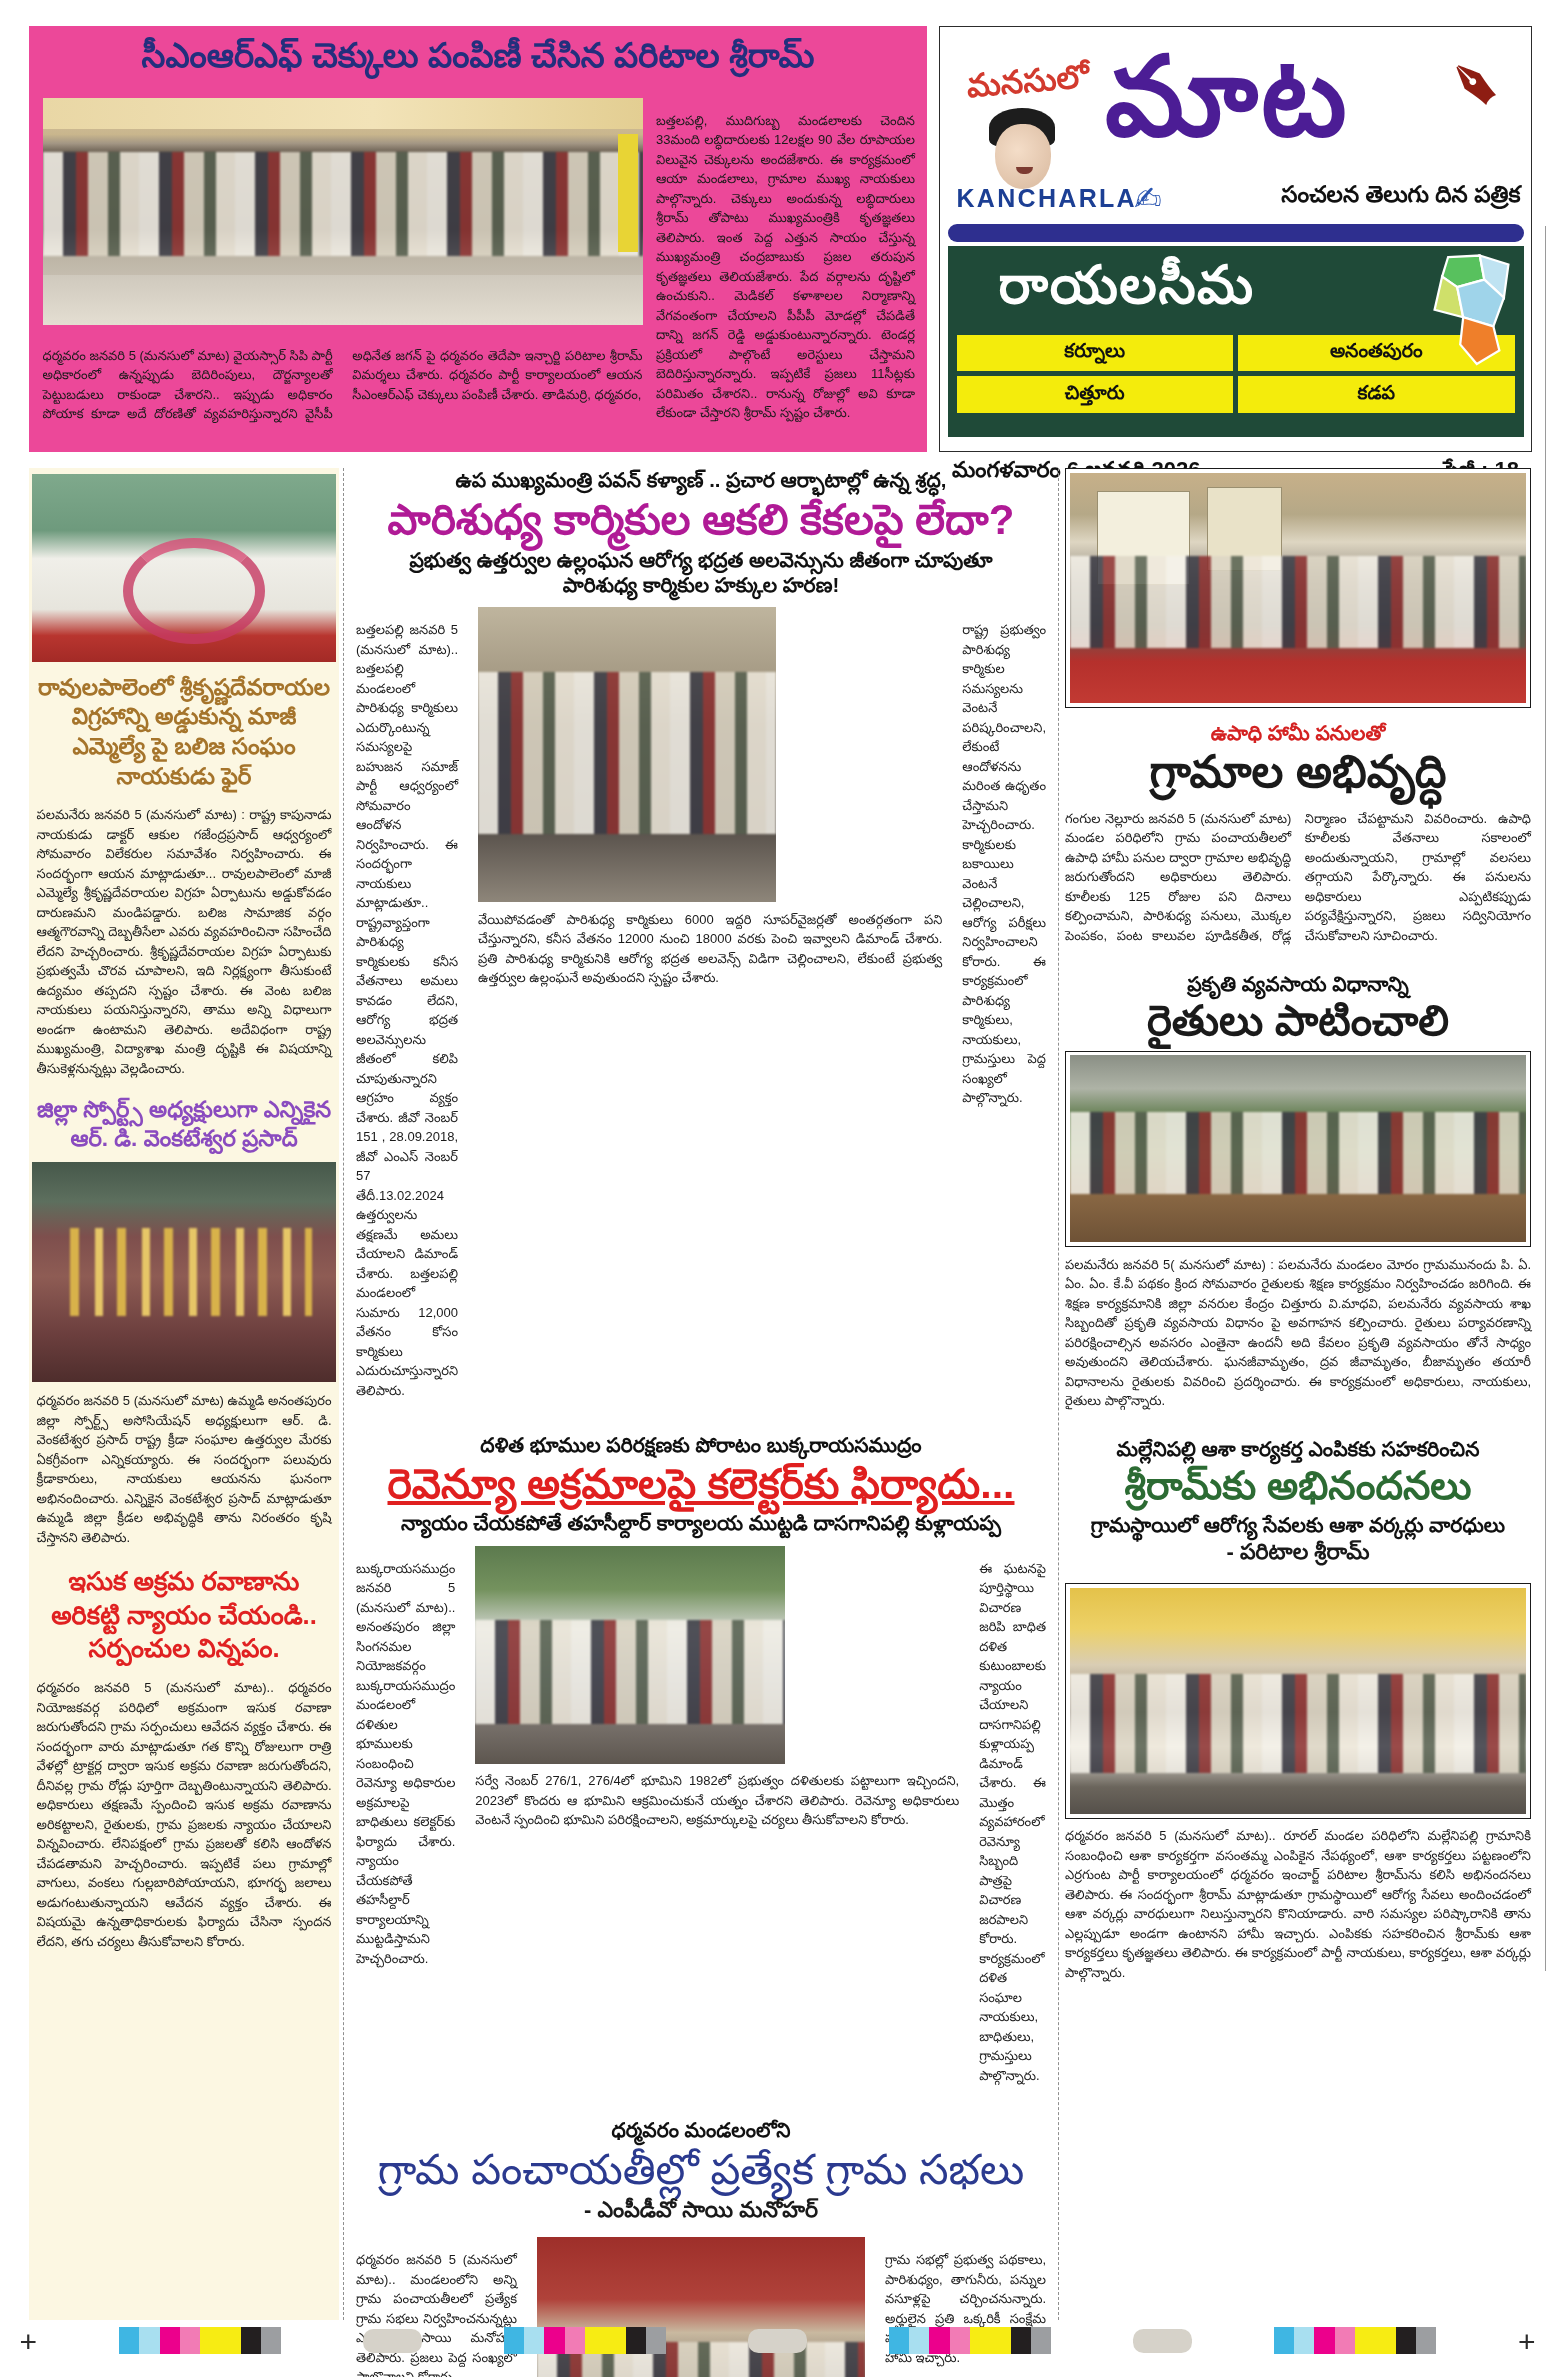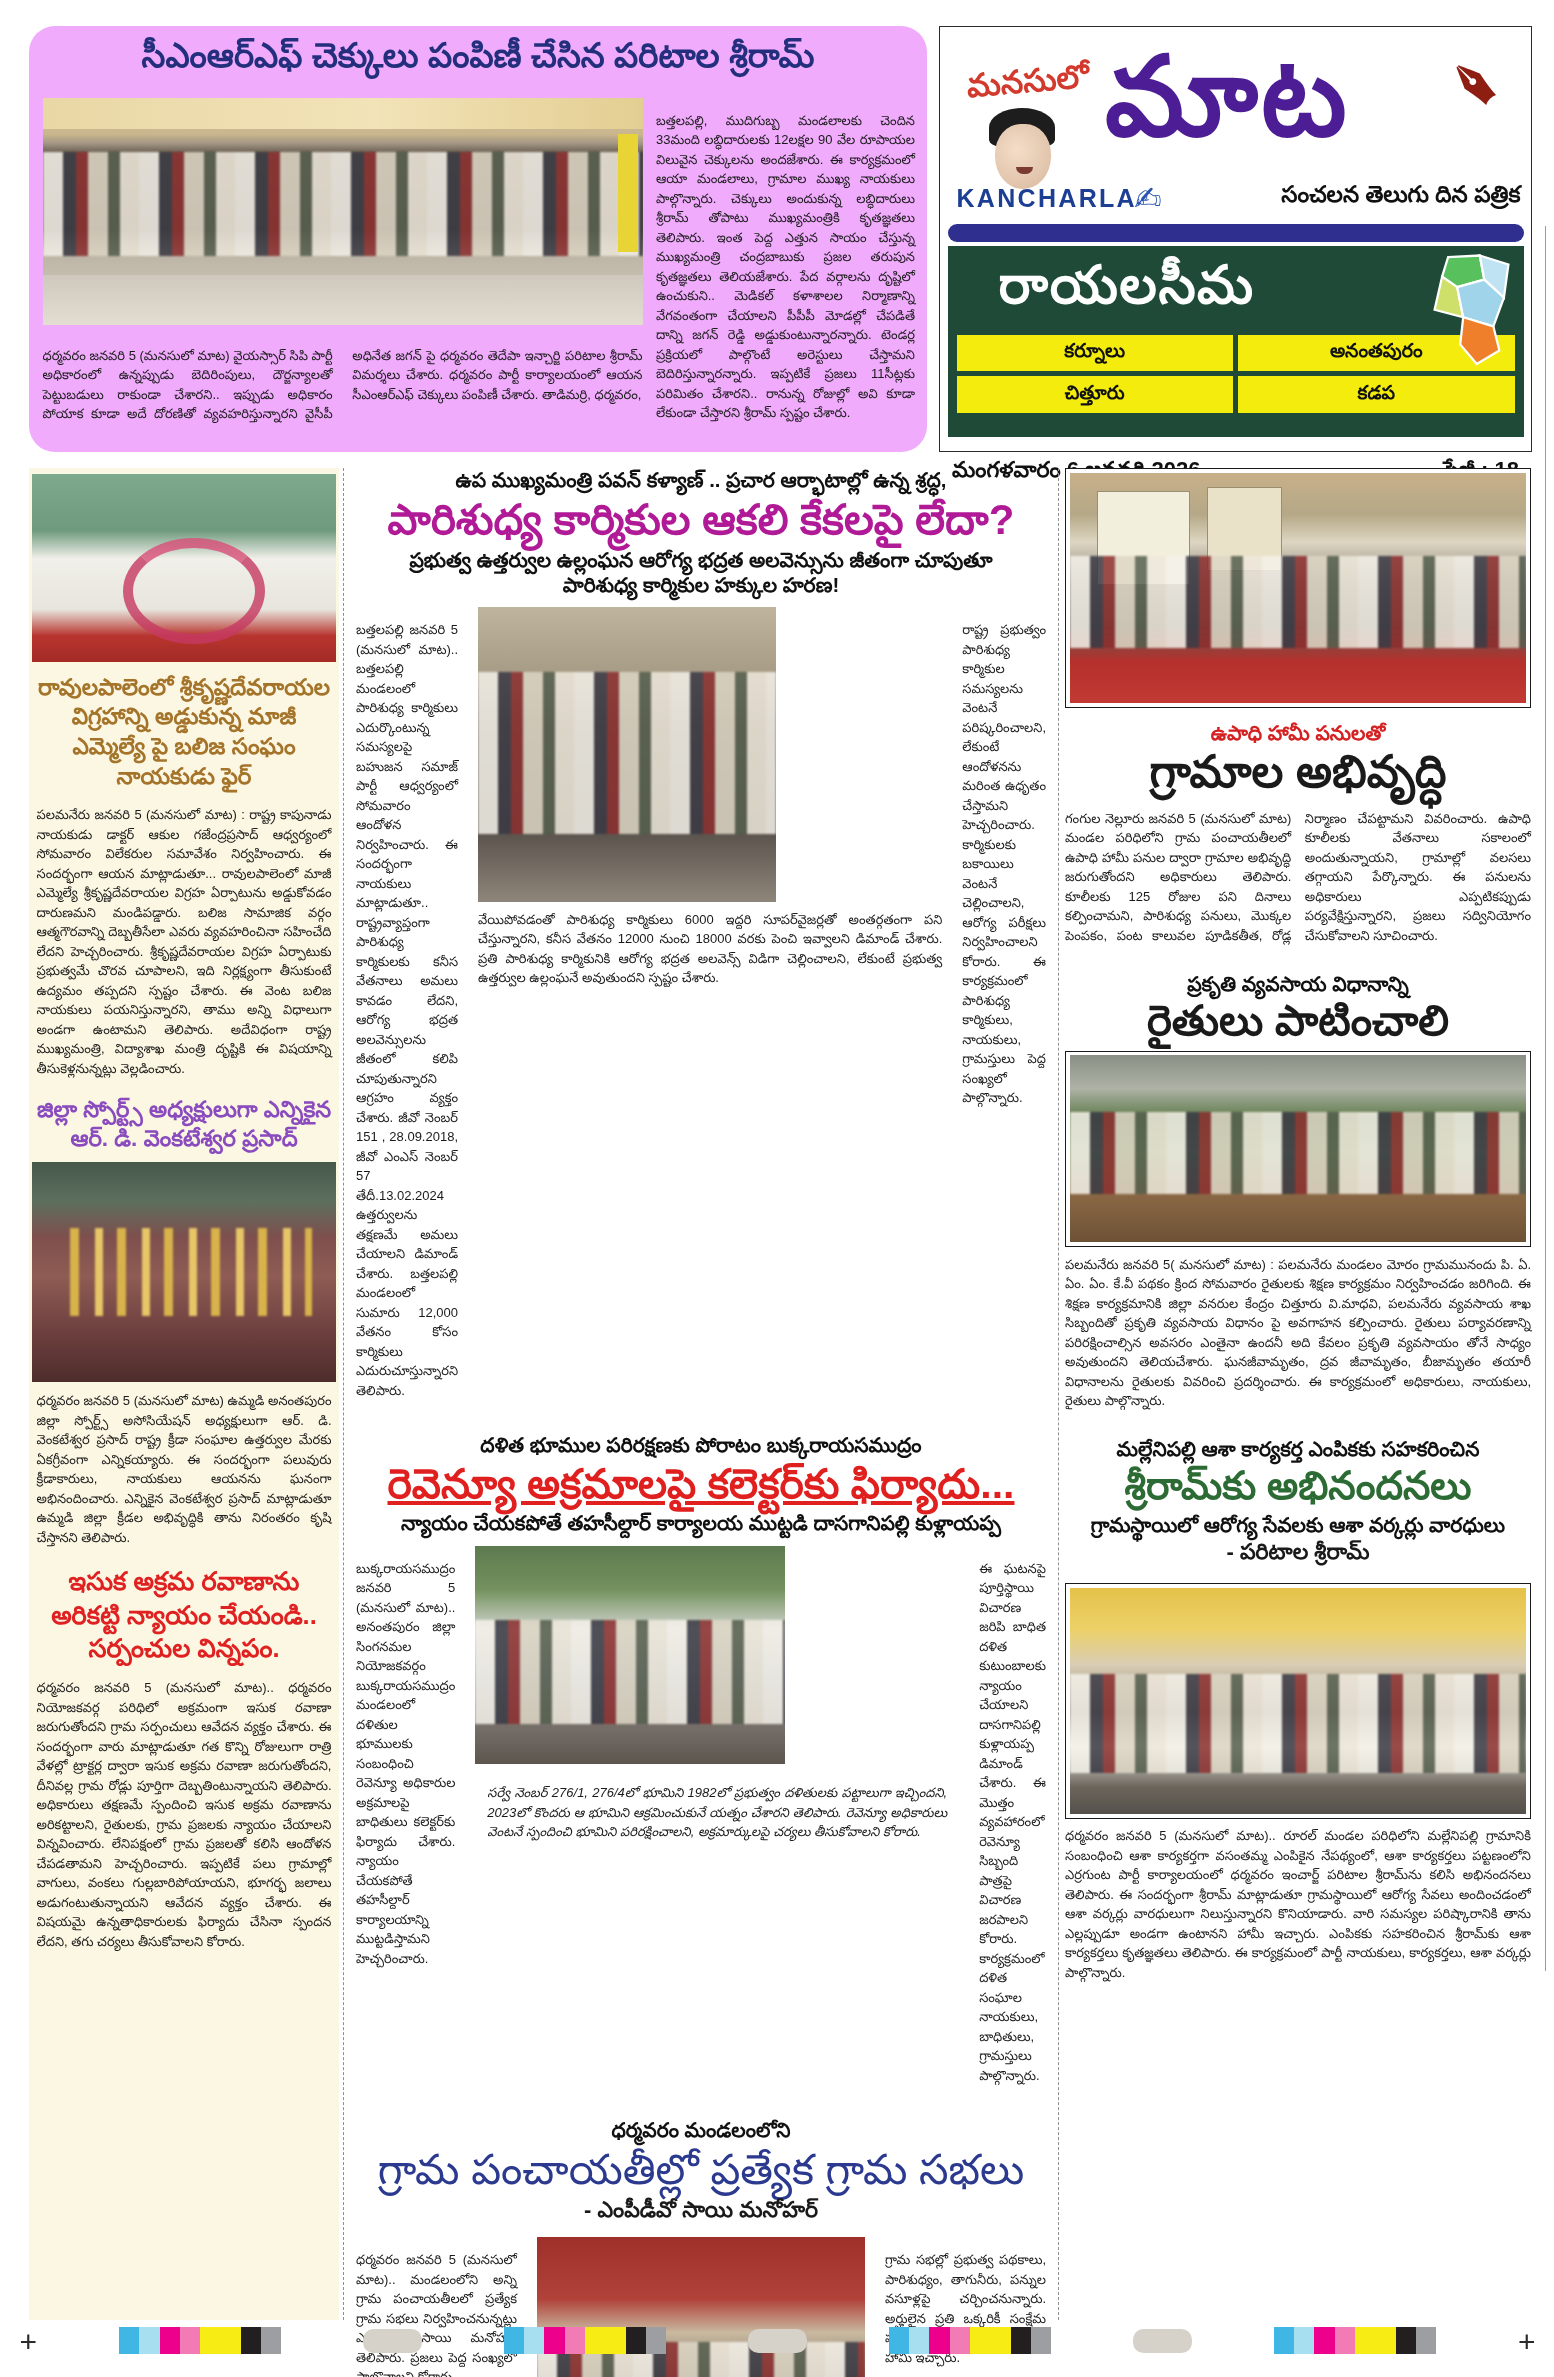--- a/index.html
+++ b/index.html
@@ -10,21 +10,21 @@
   
   .jt{text-align:justify;}
   .photo{position:relative;overflow:hidden;}
   .frame{border:1.5px solid #1a1a1a;padding:3.8px;background:#fff;}
   .people-band{position:absolute;left:0;right:0;height:55%;top:22%;
     background:repeating-linear-gradient(90deg,#f5f2ea 0 19.6px,#3a3a44 19.6px 33px,#8c2f2f 33px 45px,#ded7c6 45px 65px,#56604f 65px 77px,#efe9dc 77px 96px);
     filter:blur(0.8px);opacity:.85;}
   .floor{position:absolute;left:0;right:0;bottom:0;height:22%;background:linear-gradient(180deg,#cfc9bd,#e4ded2);}
 
   
-  .tl{position:absolute;left:29px;top:25.6px;width:898px;height:426px;background:#f0abfc;border-radius:26px;}
+  .tl{position:absolute;left:29px;top:25.6px;width:898px;height:426px;background:#ec4899;}
   .tl h1{margin:10.5px 7.5px 0;text-align:center;font-size:34px;line-height:1.12;color:#232f7d;font-weight:800;}
   .tl-photo{position:absolute;left:13.5px;top:72px;width:600px;height:227px;background:linear-gradient(180deg,#d8c7a4 0%,#c9b68d 16%,#a39684 20%,#6b6053 24%,#574d42 58%,#bdb5a6 70%,#d9d3c6 100%);}
   .tl-photo .people-band{top:24%;height:46%;}
   .tl-banner{position:absolute;left:0;top:0;right:0;height:14%;background:linear-gradient(90deg,#e9d7a5,#f2e3b8 55%,#e3ce92);}
   .tl-ylw{position:absolute;right:4.5px;top:16%;width:19.6px;height:52%;background:#e8d435;}
   .tl-col3{position:absolute;left:627px;top:72px;width:259px;height:346px;font-size:13px;line-height:1.5;}
   .tl-b2{position:absolute;left:13.5px;top:307px;width:600px;height:111px;column-count:2;column-gap:19.6px;font-size:13px;line-height:1.5;}
 
   
   .mh{position:absolute;left:939px;top:25.6px;width:593px;height:426px;border:1.5px solid #2c2c2c;background:#fff;box-sizing:border-box;}
@@ -192,21 +192,21 @@
     <div class="m2-block">
       <div class="kicker">దళిత భూముల పరిరక్షణకు పోరాటం బుక్కరాయసముద్రం</div>
       <div class="h-m2">రెవెన్యూ అక్రమాలపై కలెక్టర్‌కు ఫిర్యాదు...</div>
       <div class="sub">న్యాయం చేయకపోతే తహసీల్దార్ కార్యాలయ ముట్టడి  దాసగానిపల్లి కుళ్లాయప్ప</div>
       <div class="mrow">
         <p class="col body jt">బుక్కరాయసముద్రం జనవరి 5 (మనసులో మాట).. అనంతపురం జిల్లా సింగనమల నియోజకవర్గం బుక్కరాయసముద్రం మండలంలో దళితుల భూములకు సంబంధించి రెవెన్యూ అధికారుల అక్రమాలపై బాధితులు కలెక్టర్‌కు ఫిర్యాదు చేశారు. న్యాయం చేయకపోతే తహసీల్దార్ కార్యాలయాన్ని ముట్టడిస్తామని హెచ్చరించారు.</p>
         <div class="mstack">
           <div class="photo-m2 photo">
             <div class="people-band" style="top:34%;height:48%;"></div>
           </div>
-          <p class="body jt" style="margin:12px;font-style:italic;">సర్వే నెంబర్ 276/1, 276/4లో భూమిని 1982లో ప్రభుత్వం దళితులకు పట్టాలుగా ఇచ్చిందని, 2023లో కొందరు ఆ భూమిని ఆక్రమించుకునే యత్నం చేశారని తెలిపారు. రెవెన్యూ అధికారులు వెంటనే స్పందించి భూమిని పరిరక్షించాలని, అక్రమార్కులపై చర్యలు తీసుకోవాలని కోరారు.</p>
+          <p class="body jt" style="margin:0;">సర్వే నెంబర్ 276/1, 276/4లో భూమిని 1982లో ప్రభుత్వం దళితులకు పట్టాలుగా ఇచ్చిందని, 2023లో కొందరు ఆ భూమిని ఆక్రమించుకునే యత్నం చేశారని తెలిపారు. రెవెన్యూ అధికారులు వెంటనే స్పందించి భూమిని పరిరక్షించాలని, అక్రమార్కులపై చర్యలు తీసుకోవాలని కోరారు.</p>
         </div>
         <p class="col body jt">ఈ ఘటనపై పూర్తిస్థాయి విచారణ జరిపి బాధిత దళిత కుటుంబాలకు న్యాయం చేయాలని దాసగానిపల్లి కుళ్లాయప్ప డిమాండ్ చేశారు. ఈ మొత్తం వ్యవహారంలో రెవెన్యూ సిబ్బంది పాత్రపై విచారణ జరపాలని కోరారు. కార్యక్రమంలో దళిత సంఘాల నాయకులు, బాధితులు, గ్రామస్తులు పాల్గొన్నారు.</p>
       </div>
     </div>
 
     <div class="m3-block">
       <div class="kicker">ధర్మవరం మండలంలోని</div>
       <div class="h-m3">గ్రామ పంచాయతీల్లో ప్రత్యేక గ్రామ సభలు</div>
       <div class="byline">- ఎంపీడీవో సాయి మనోహర్</div>
       <div class="mrow">

